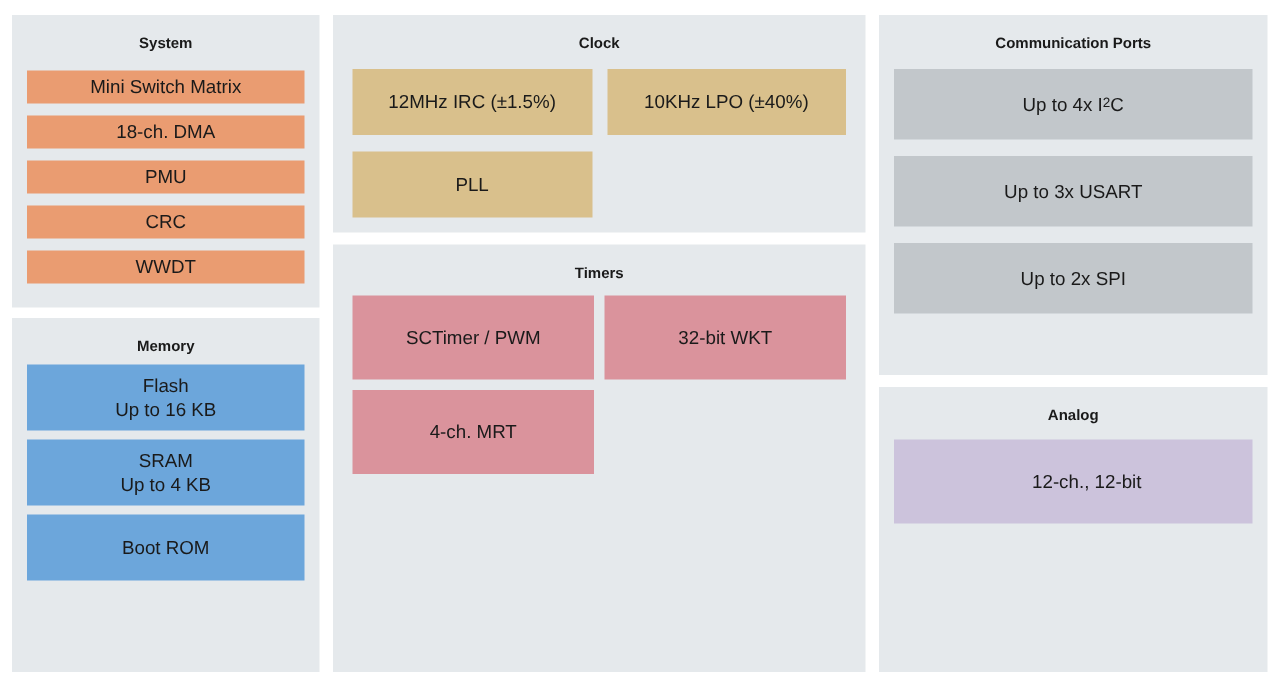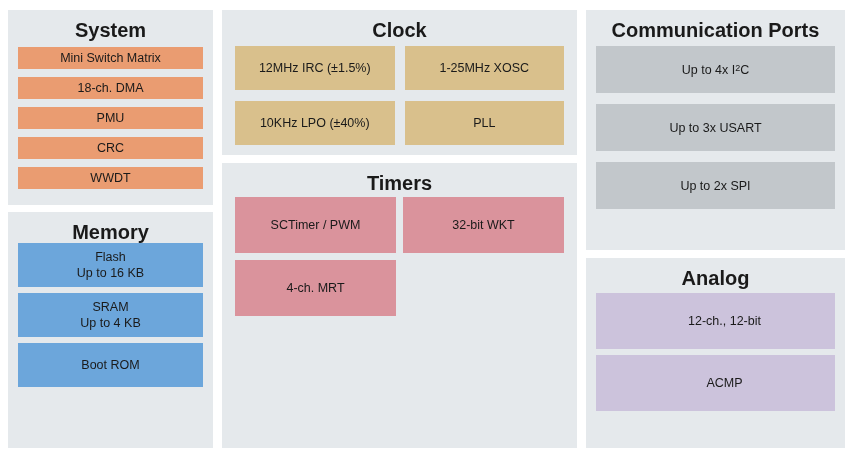--- a/index.html
+++ b/index.html
@@ -20,21 +20,21 @@
   .col-left  { width: 205px; gap: 7px; }
   .col-mid   { width: 355px; }
   .col-right { flex: 1; }
 
   .panel {
     background: var(--panel_bg);
     display: flex; flex-direction: column;
   }
   .panel-title {
     font-weight: bold;
-    font-size: 20px;
+    font-size: 10px;
     line-height: 16px;
     text-align: center;
     margin: 12px 0 0 0;
   }
   .blocks {
     display: flex; flex-direction: column;
     padding: 8px 10px 0 10px;
   }
   .col-mid .blocks { padding-left: 13px; padding-right: 13px; }
 
@@ -126,23 +126,20 @@
 
   <div class="col col-mid">
 
     <section class="panel panel-clock">
       <h3 class="panel-title">Clock</h3>
       <div class="blocks">
         <div class="blk">
             <span class="line">12MHz IRC (±1.5%)</span>
           </div>
         <div class="blk">
-            <span class="line">1-25MHz XOSC</span>
-          </div>
-        <div class="blk">
             <span class="line">10KHz LPO (±40%)</span>
           </div>
         <div class="blk">
             <span class="line">PLL</span>
           </div>
       </div>
     </section>
 
     <section class="panel panel-timers">
       <h3 class="panel-title">Timers</h3>
@@ -175,20 +172,17 @@
           </div>
       </div>
     </section>
 
     <section class="panel panel-analog">
       <h3 class="panel-title">Analog</h3>
       <div class="blocks">
         <div class="blk">
           <span class="line">12-ch., 12-bit</span>
         </div>
-        <div class="blk">
-            <span class="line">ACMP</span>
-          </div>
       </div>
     </section>
   </div>
 
 </div>
 
 </body></html>

